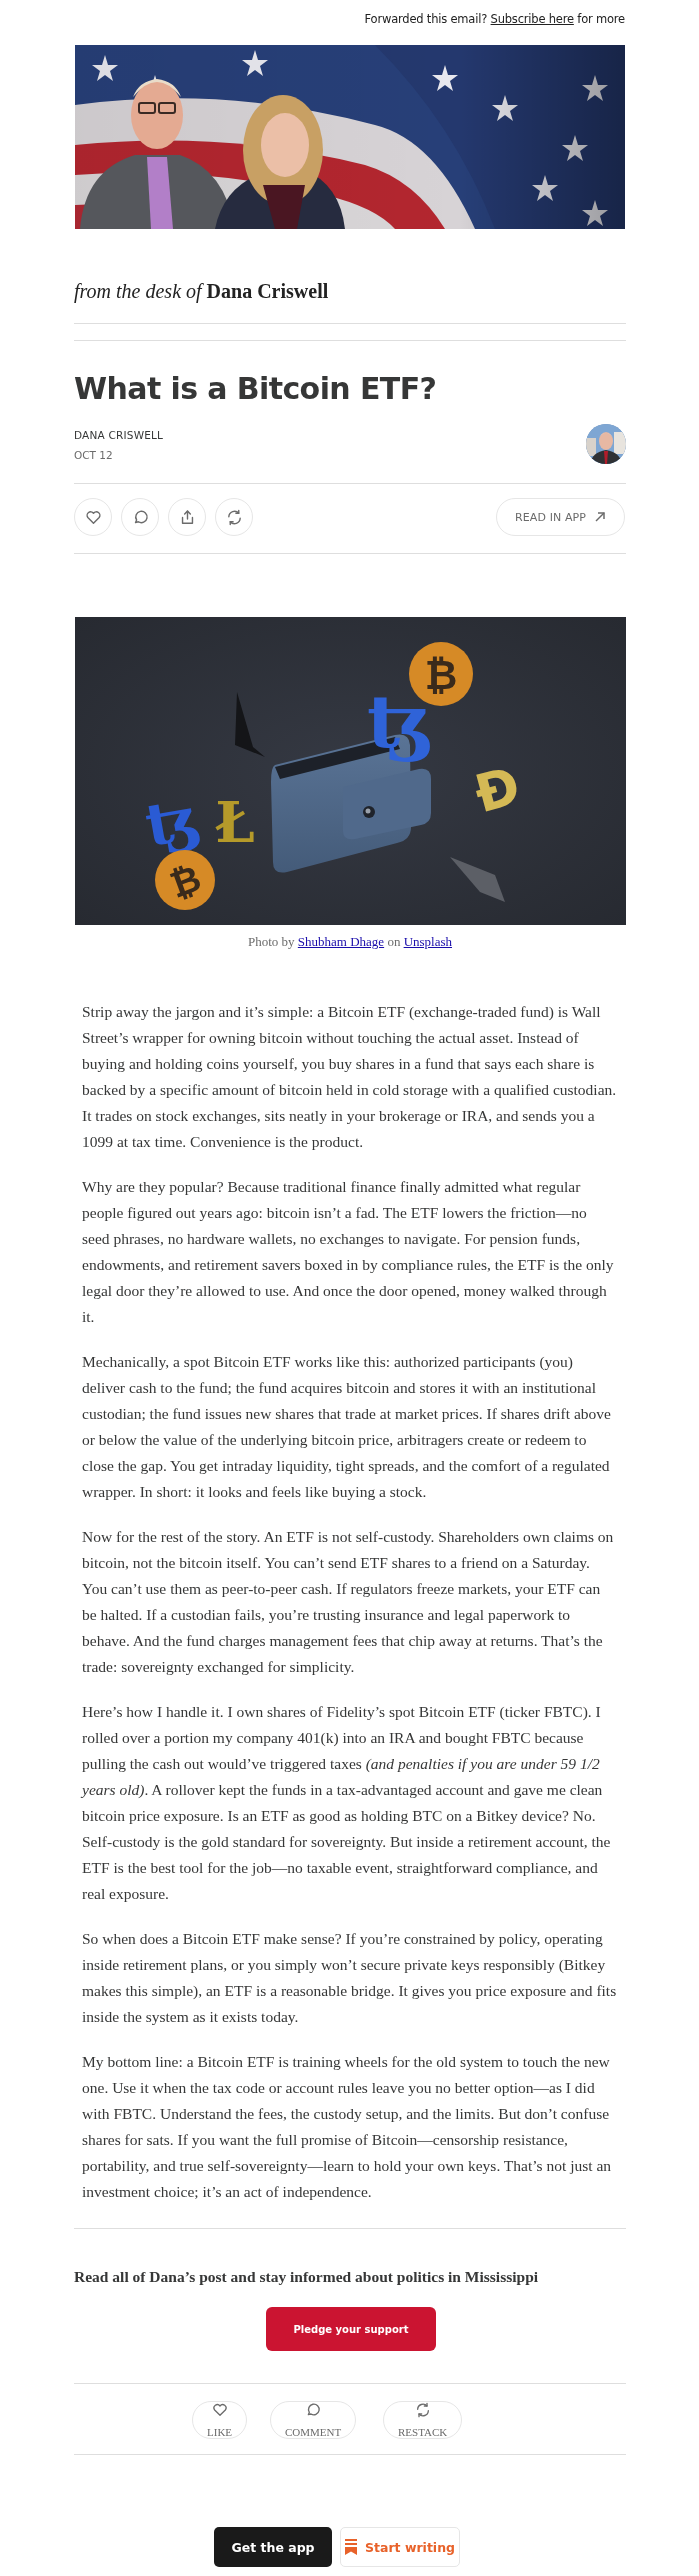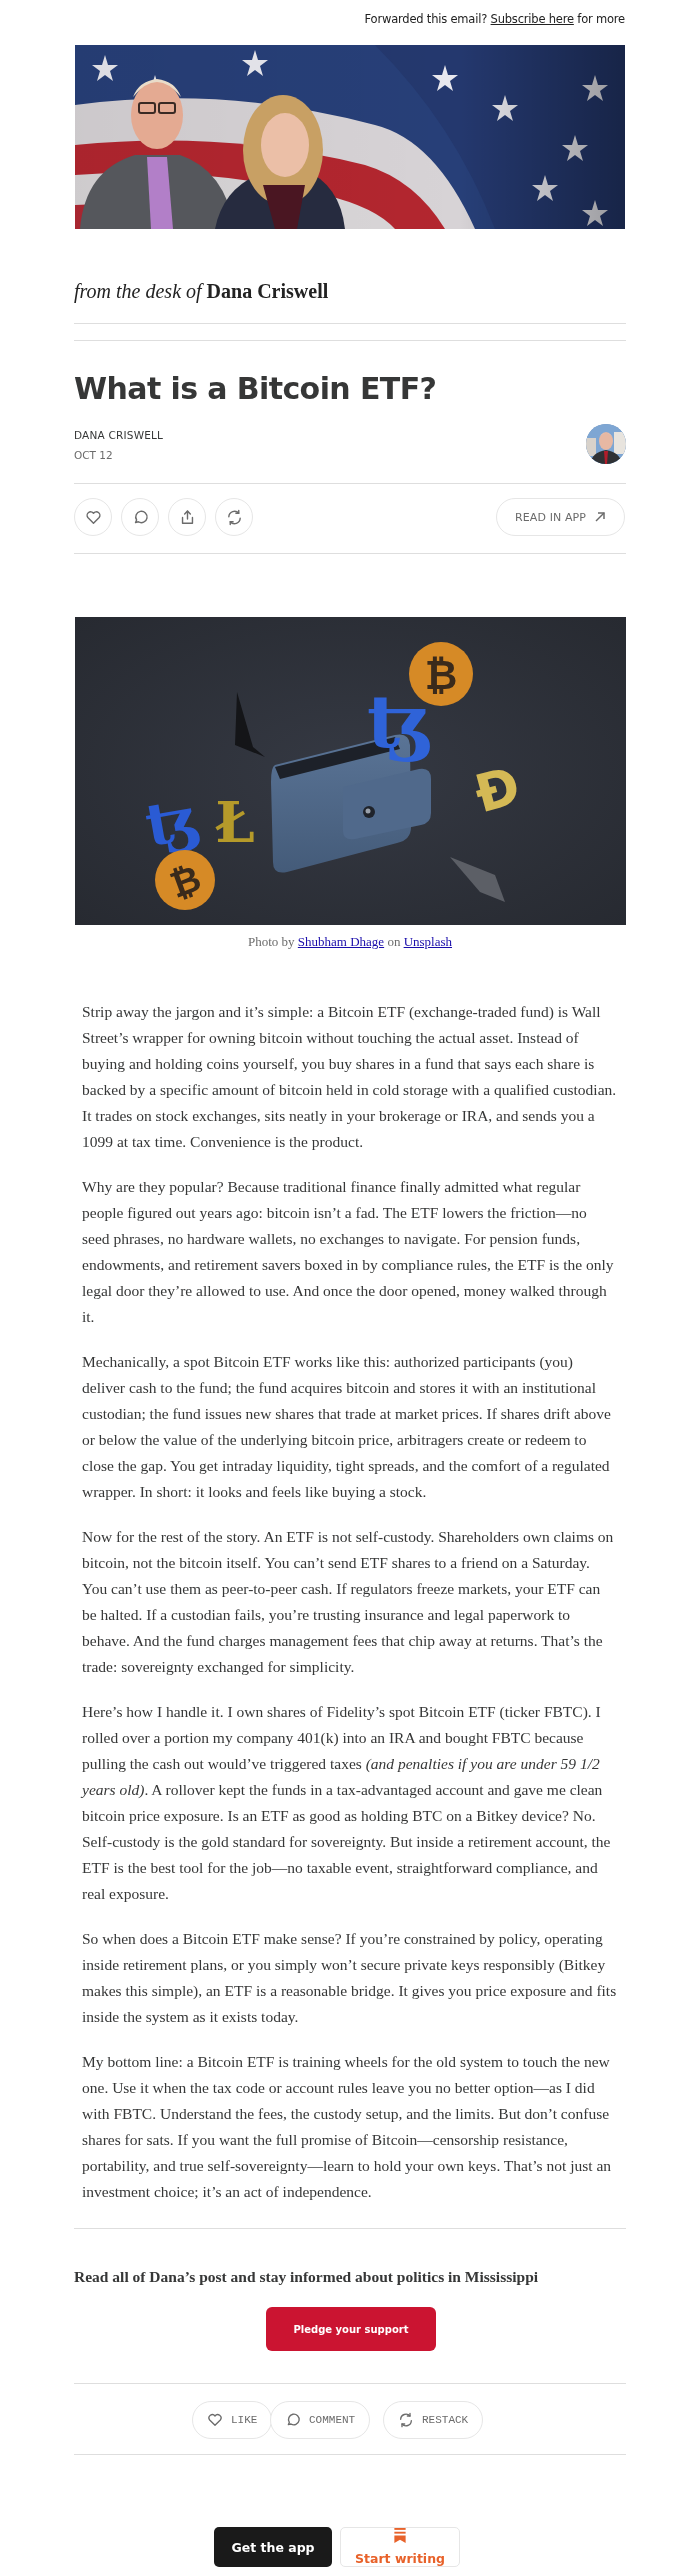--- a/index.html
+++ b/index.html
@@ -31,28 +31,28 @@
   .caption { position: absolute; top: 934px; left: 74px; width: 552px; text-align: center; font-family: "Liberation Serif", serif; font-size: 13px; color: #6b6b6b; }
   .caption a { color: #1a0dab; text-decoration: underline; }
 
   .body-text { position: absolute; left: 74px; width: 552px; font-family: "Liberation Serif", serif; font-size: 15.5px; line-height: 26px; color: #363737; }
   .body-text p { margin: 8px; }
   .body-text .it { font-style: italic; }
 
   .cta-text { position: absolute; top: 2268px; left: 74px; font-family: "Liberation Serif", serif; font-weight: bold; font-size: 15.5px; color: #363737; }
   .pledge { position: absolute; top: 2307px; left: 266px; width: 170px; height: 44px; border-radius: 6px; background: #cb1431; color: #fff; font-family: "DejaVu Sans", sans-serif; font-weight: bold; font-size: 10px; display: flex; align-items: center; justify-content: center; cursor: pointer; }
 
-  .pill { position: absolute; top: 2401px; height: 38px; border: 1px solid #e6e6e6; border-radius: 20px; display: flex; align-items: center; gap: 8px; padding: 0 14px; font-family: Liberation Mono, monospace; font-size: 11px; color: #6b6b6b; background: #fff; cursor: pointer; }
+  .pill { position: absolute; top: 2401px; height: 38px; border: 1px solid #e6e6e6; border-radius: 20px; display: flex; align-items: center; gap: 8px; padding: 0 14px; font-family: Liberation Serif, serif; font-size: 11px; color: #6b6b6b; background: #fff; cursor: pointer; flex-direction: column; }
   .pill svg { width: 16px; height: 16px; }
 
   .footer { position: absolute; top: 2457px; left: 0; width: 699px; text-align: center; font-family: "DejaVu Sans", sans-serif; font-size: 10.5px; line-height: 15.5px; color: #777; }
   .footer a { color: #777; text-decoration: none; }
 
   .get-app { position: absolute; top: 2527px; left: 214px; width: 118px; height: 40px; border-radius: 5px; background: #1a1a1a; color: #fff; font-family: "DejaVu Sans", sans-serif; font-weight: bold; font-size: 12.5px; display: flex; align-items: center; justify-content: center; cursor: pointer; }
-  .start-writing { position: absolute; top: 2527px; left: 324px; margin-left: 16px; width: 120px; height: 40px; border-radius: 5px; border: 1px solid #e6e6e6; color: #e8622a; font-family: "DejaVu Sans", sans-serif; font-weight: bold; font-size: 12.5px; display: flex; align-items: center; justify-content: center; gap: 8px; background: #fff; cursor: pointer; flex-direction: column; }
+  .start-writing { position: absolute; top: 2527px; left: 324px; margin-left: 16px; width: 120px; height: 40px; border-radius: 5px; border: 1px solid #e6e6e6; color: #e8622a; font-family: "DejaVu Sans", sans-serif; font-weight: bold; font-size: 12.5px; display: flex; align-items: center; justify-content: center; gap: 8px; background: #fff; cursor: pointer; }
 </style>
 </head>
 <body>
 
 <div class="forward-bar">
   <span>Forwarded this email?</span>
   <a href="#">Subscribe here</a>
   <span>for more</span>
 </div>
 

